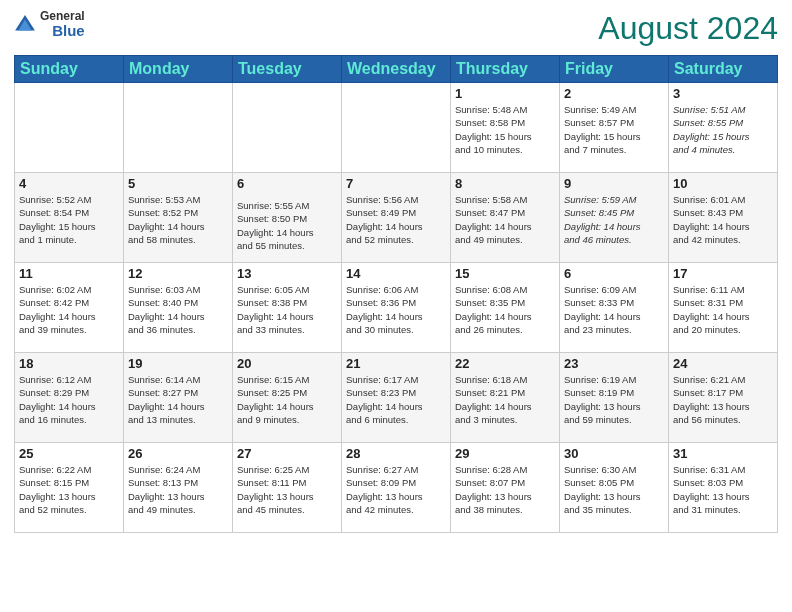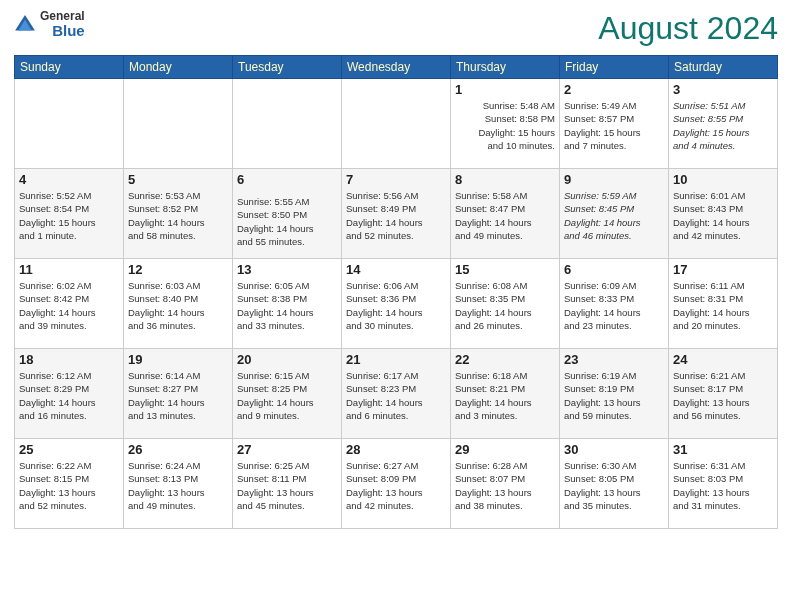--- a/index.html
+++ b/index.html
@@ -58,23 +58,23 @@
       font-size: 14px;
       color: #444;
     }
     .calendar {
       width: 100%;
       border-collapse: collapse;
       table-layout: fixed;
     }
     .calendar thead tr th {
       background: #2563a8;
-      color: #fef9c3;
-      font-size: 12px;
-      font-weight: normal;
+      color: #5eead4;
+      font-size: 16px;
+      font-weight: bold;
       text-align: left;
       padding: 4px 5px;
       border: 1px solid #1a4d8f;
     }
     .calendar tbody tr td {
       border: 1px solid #ccc;
       vertical-align: top;
       padding: 3px 4px;
       height: 90px;
       background: #fff;
@@ -130,21 +130,21 @@
         </tr>
     </thead>
     <tbody>
     <tr>
           <td class="empty-cell"></td>
           <td class="empty-cell"></td>
           <td class="empty-cell"></td>
           <td class="empty-cell"></td>
           <td>
             <div class="day-number">1</div>
-            <div class="day-info" style="white-space: pre-line; text-align: right;">Sunrise: 5:48 AM
+            <div class="day-info" style="white-space: pre-line;">Sunrise: 5:48 AM
 Sunset: 8:58 PM
 Daylight: 15 hours
 and 10 minutes.</div>
           </td>
           <td>
             <div class="day-number">2</div>
             <div class="day-info" style="white-space: pre-line;">Sunrise: 5:49 AM
 Sunset: 8:57 PM
 Daylight: 15 hours
 and 7 minutes.</div>

